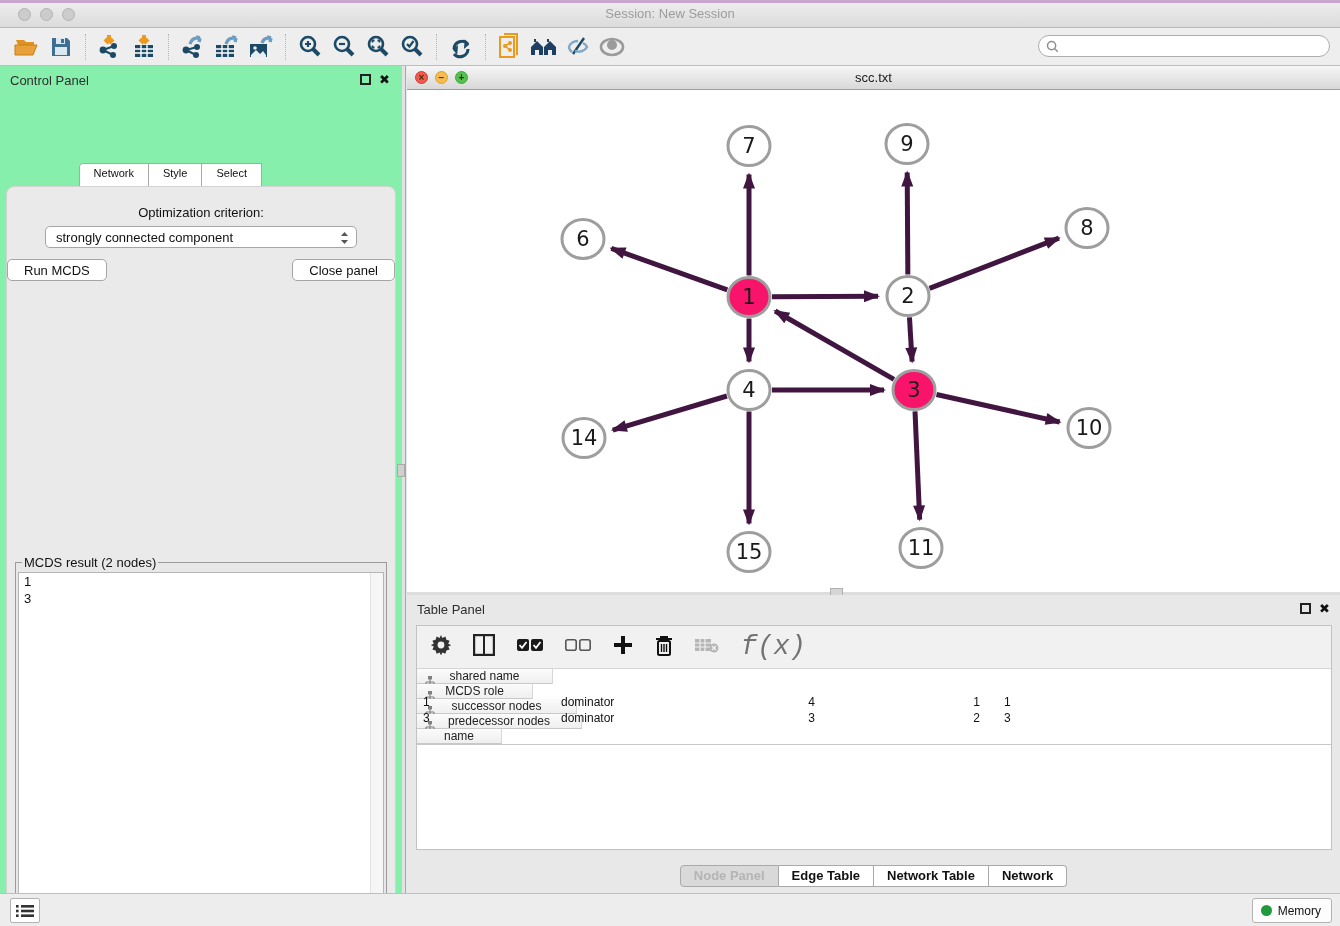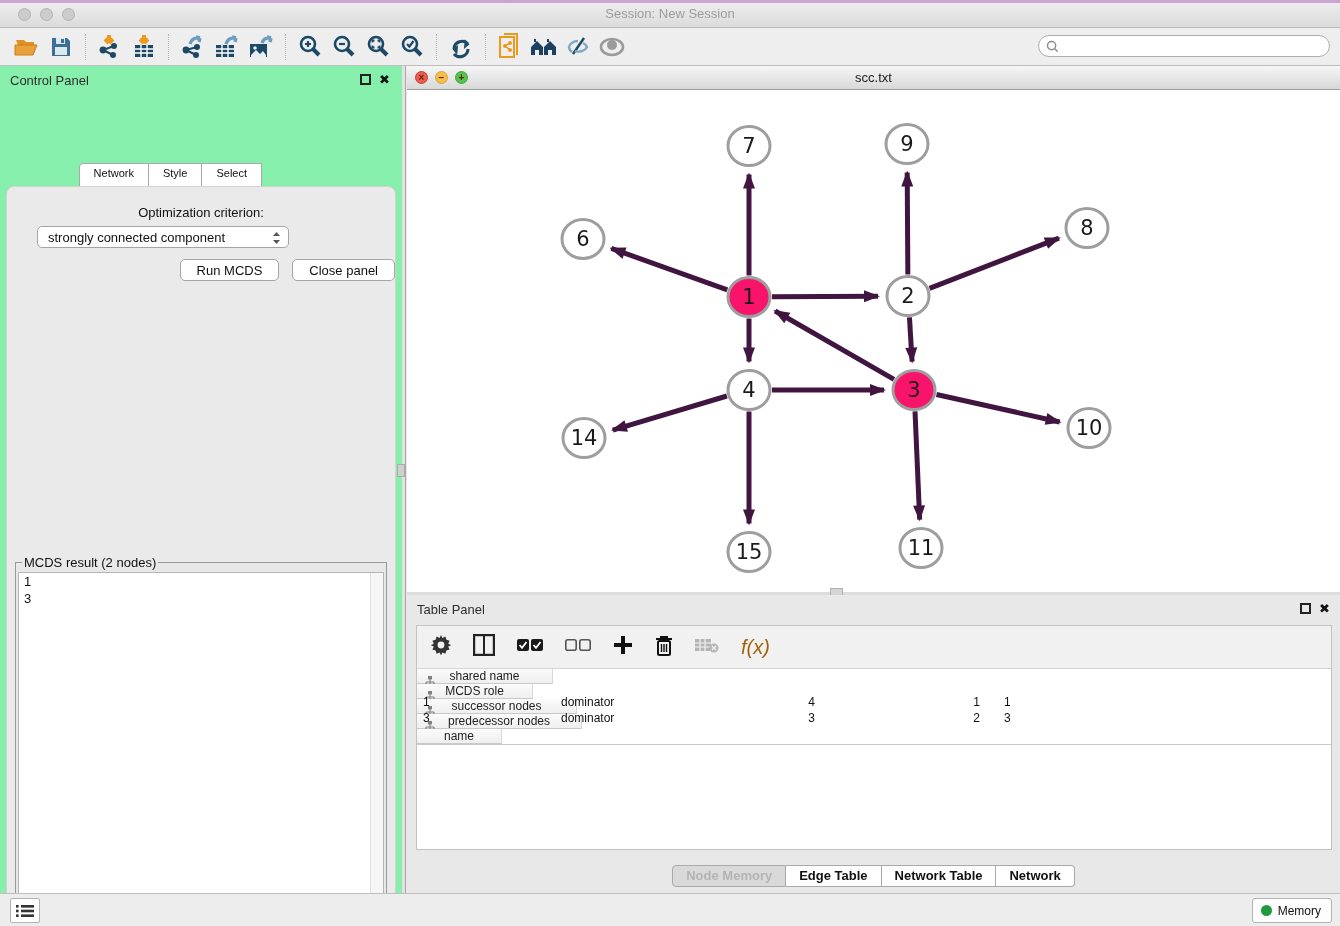--- a/index.html
+++ b/index.html
@@ -39,25 +39,25 @@
   .cp-tabs { position:absolute; left:0; top:97px; width:100%; display:flex; justify-content:center; }
   .tabbtn { height:35px; line-height:19px; padding:0 14px; font-size:11px; background:#fff;
     border:1px solid #a9a9a9; border-left:none; color:#111; }
   .tabbtn:first-child { border-left:1px solid #a9a9a9; border-radius:4px 0 0 4px; }
   .tabbtn:last-child { border-radius:0 4px 4px 0; }
   .tabbtn.sel { background:#e3e3e3; color:#b9b9b9;margin-top:48px; }
 
   .cp-body { position:absolute; left:6px; top:120px; width:390px; height:758px;
     background:#eaeaea; border:1px solid #d2d2d2; border-radius:8px; }
   .opt-label { position:absolute; left:0; width:100%; top:18px; text-align:center; font-size:13px; color:#111; }
-  .criterion { position:absolute; left:30px; top:39px; width:252px; height:22px; background:#fff;
+  .criterion { position:absolute; left:38px; top:39px; width:312px; height:22px; background:#fff;
     border:1px solid #a5a5a5; border-radius:5px; font-size:13px; color:#111;
     display:flex; align-items:center; padding-left:10px; }
   .criterion svg { position:absolute; right:6px; top:3px; }
-  .cp-buttons { position:absolute; left:0; top:72px; width:100%; display:flex; justify-content:flex-end; gap:13px; }
+  .cp-buttons { position:absolute; left:0; top:72px; width:100%; display:flex; justify-content:space-between; gap:13px; }
   .pushbtn { height:22px; padding:0 16px; background:#fff; border:1px solid #a5a5a5; border-radius:5px;
     font-size:13px; color:#111; font-family:inherit; }
 
   .result-fs { position:absolute; left:8px; top:368px; width:372px; height:383px;
     border:1px solid #9a9a9a; background:#e8e8e8; padding:2px; }
   .result-fs legend { font-size:13px; color:#111; margin-left:4px; padding:0 2px; }
   .result-box { position:relative; width:100%; height:100%; background:#fff; border:1px solid #b5b5b5; overflow:hidden; }
   .result-box .line { font-size:13px; color:#111; line-height:17px; padding-left:5px; }
   .result-scroll { position:absolute; right:0; top:0; width:13px; height:100%; background:#f6f6f6; border-left:1px solid #e2e2e2; }
 
@@ -70,21 +70,21 @@
   .net-title { position:absolute; left:0; right:0; top:4px; text-align:center; font-size:13px; color:#1a1a1a; }
   .net-canvas { position:absolute; left:0; top:24px; width:933px; height:502px; background:#ffffff; }
   .h-divider { position:absolute; left:407px; top:592px; width:933px; height:3px; background:#dddddd; }
   .h-handle { position:absolute; left:830px; top:588px; width:13px; height:8px; background:#d6d6d6; border:1px solid #b0b0b0; }
 
   
   .table-panel { position:absolute; left:407px; top:595px; width:933px; height:293px; background:#e8e8e8; }
   .tp-box { position:absolute; left:9px; top:30px; width:916px; height:225px; background:#fff; border:1px solid #c2c2c2; }
   .tp-toolbar { position:absolute; left:0; top:0; width:100%; height:43px; background:#f1f1f1;
     border-bottom:1px solid #d5d5d5; display:flex; align-items:center; padding-left:14px; gap:22px; }
-  .tp-toolbar .fx { font-family:Liberation Sans, sans-serif; font-style:italic; font-size:20px; color:#a16207; }
+  .tp-toolbar .fx { font-family:Liberation Mono, monospace; font-style:italic; font-size:27px; color:#737373; }
   .tp-header { position:absolute; left:0; top:43px; width:100%; height:26px; display:flex;flex-direction:column; }
   .th-cell { position:relative; height:26px; background:linear-gradient(#fbfbfb,#efefef);
     border-right:1px solid #d8d8d8; border-bottom:1px solid #c9c9c9;
     font-size:12px; color:#222; display:flex; align-items:center; justify-content:center; }
   .th-cell svg { position:absolute; left:7px; top:7px; }
   .th-fill { flex:1; border-bottom:1px solid #c9c9c9; background:#fff; }
   .tp-rows { position:absolute; left:0; top:69px; width:100%; }
   .t-row { display:flex; height:16px; font-size:12px; color:#111; }
   .t-cell { overflow:hidden; white-space:nowrap; }
 
@@ -486,21 +486,21 @@
           <div class="t-row">
             <div class="t-cell" style="width: 136px; text-align: left; padding-left: 6px;">3</div>
             <div class="t-cell" style="width: 116px; text-align: left; padding-left: 8px;">dominator</div>
             <div class="t-cell" style="width: 160px; text-align: right; padding-right: 14px;">3</div>
             <div class="t-cell" style="width: 165px; text-align: right; padding-right: 14px;">2</div>
             <div class="t-cell" style="width: 85px; text-align: left; padding-left: 10px;">3</div>
           </div>
         </div>
     </div>
     <div class="tp-tabs">
-        <span class="tp-tab sel">Node Memory</span>
+        <span class="tp-tab sel">Node Panel</span>
         <span class="tp-tab">Edge Table</span>
         <span class="tp-tab">Network Table</span>
         <span class="tp-tab">Network</span>
       </div>
   </div>
 
   <div class="statusbar">
     <span class="list-btn">
       <svg width="18" height="14" viewBox="0 0 18 14">
           <rect x="0" y="1" width="2.6" height="2.6" fill="#333"></rect>

